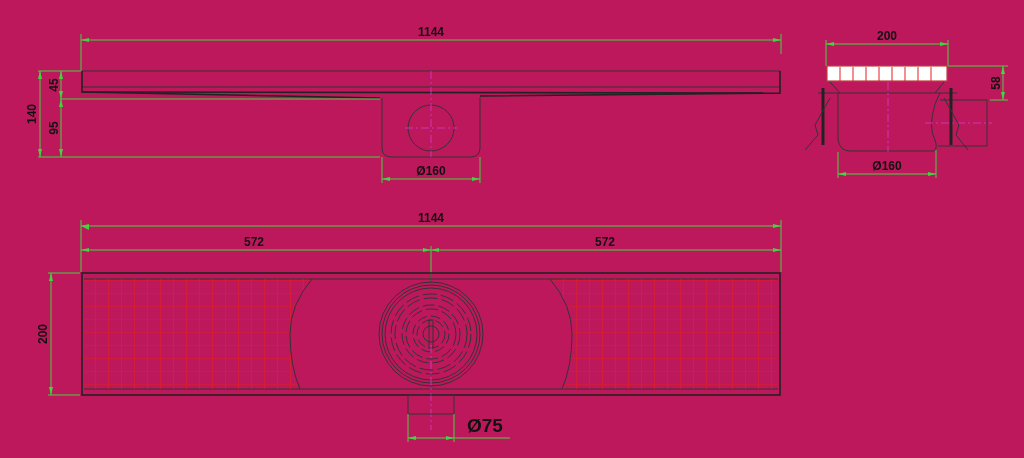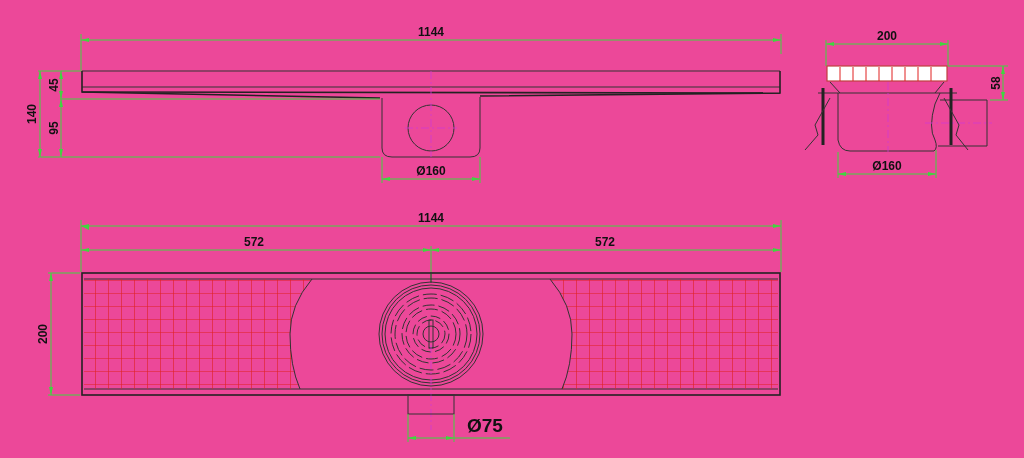--- a/index.html
+++ b/index.html
@@ -1,16 +1,16 @@
 <!DOCTYPE html>
 <html><head>
 <meta charset="utf-8">
 <style>
   html,body{margin:0;padding:0;background:#fff;}
-  #canvas{position:relative;width:1024px;height:458px;overflow:hidden;background:#ec4899;}
+  #canvas{position:relative;width:1024px;height:458px;overflow:hidden;background:#be185d;}
   svg{position:absolute;left:0;top:0;}
   .dim{stroke:#3fd63f;stroke-width:1;fill:none;}
   .arrow{fill:#3fd63f;}
   .obj{stroke:#333;stroke-width:1;fill:none;}
   .objb{stroke:#222;stroke-width:1.6;fill:none;}
   .center{stroke:#d23ad2;stroke-width:0.8;fill:none;stroke-dasharray:8 3 2 3;}
   .lbl{font-family:"Liberation Sans",sans-serif;font-weight:bold;font-size:12px;fill:#111;}
   .lblbig{font-family:"Liberation Sans",sans-serif;font-weight:bold;font-size:19px;fill:#111;}
 </style>
 </head>

